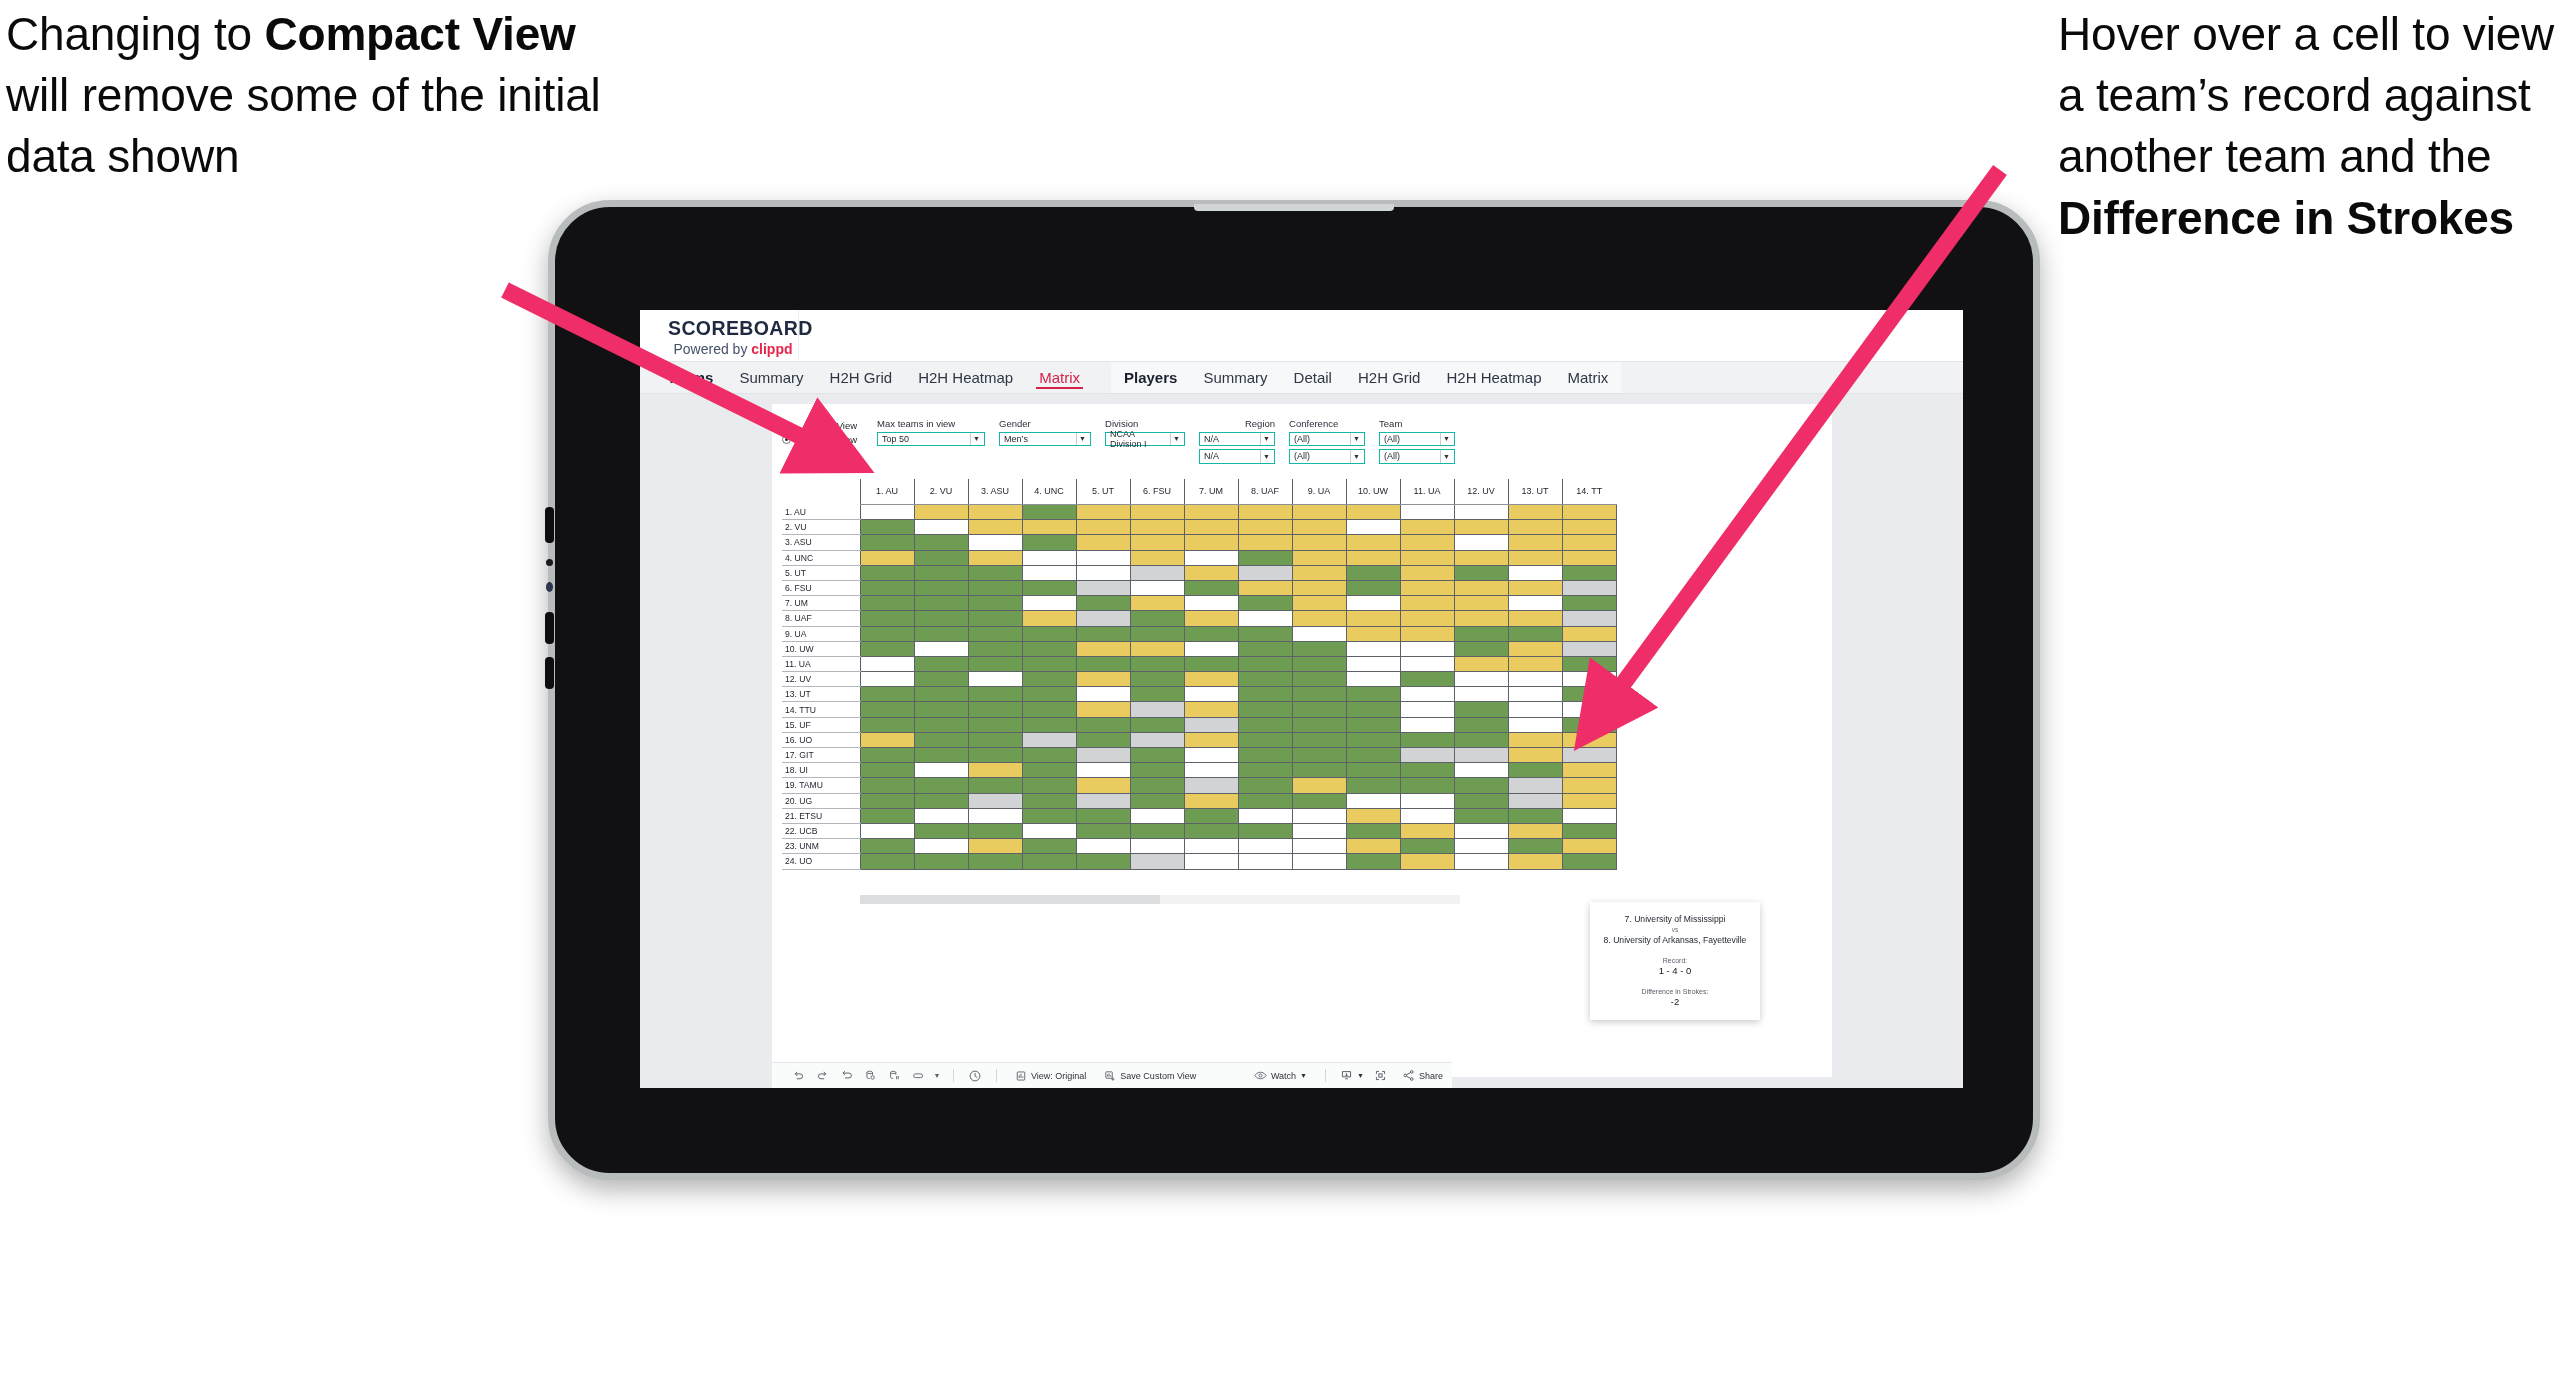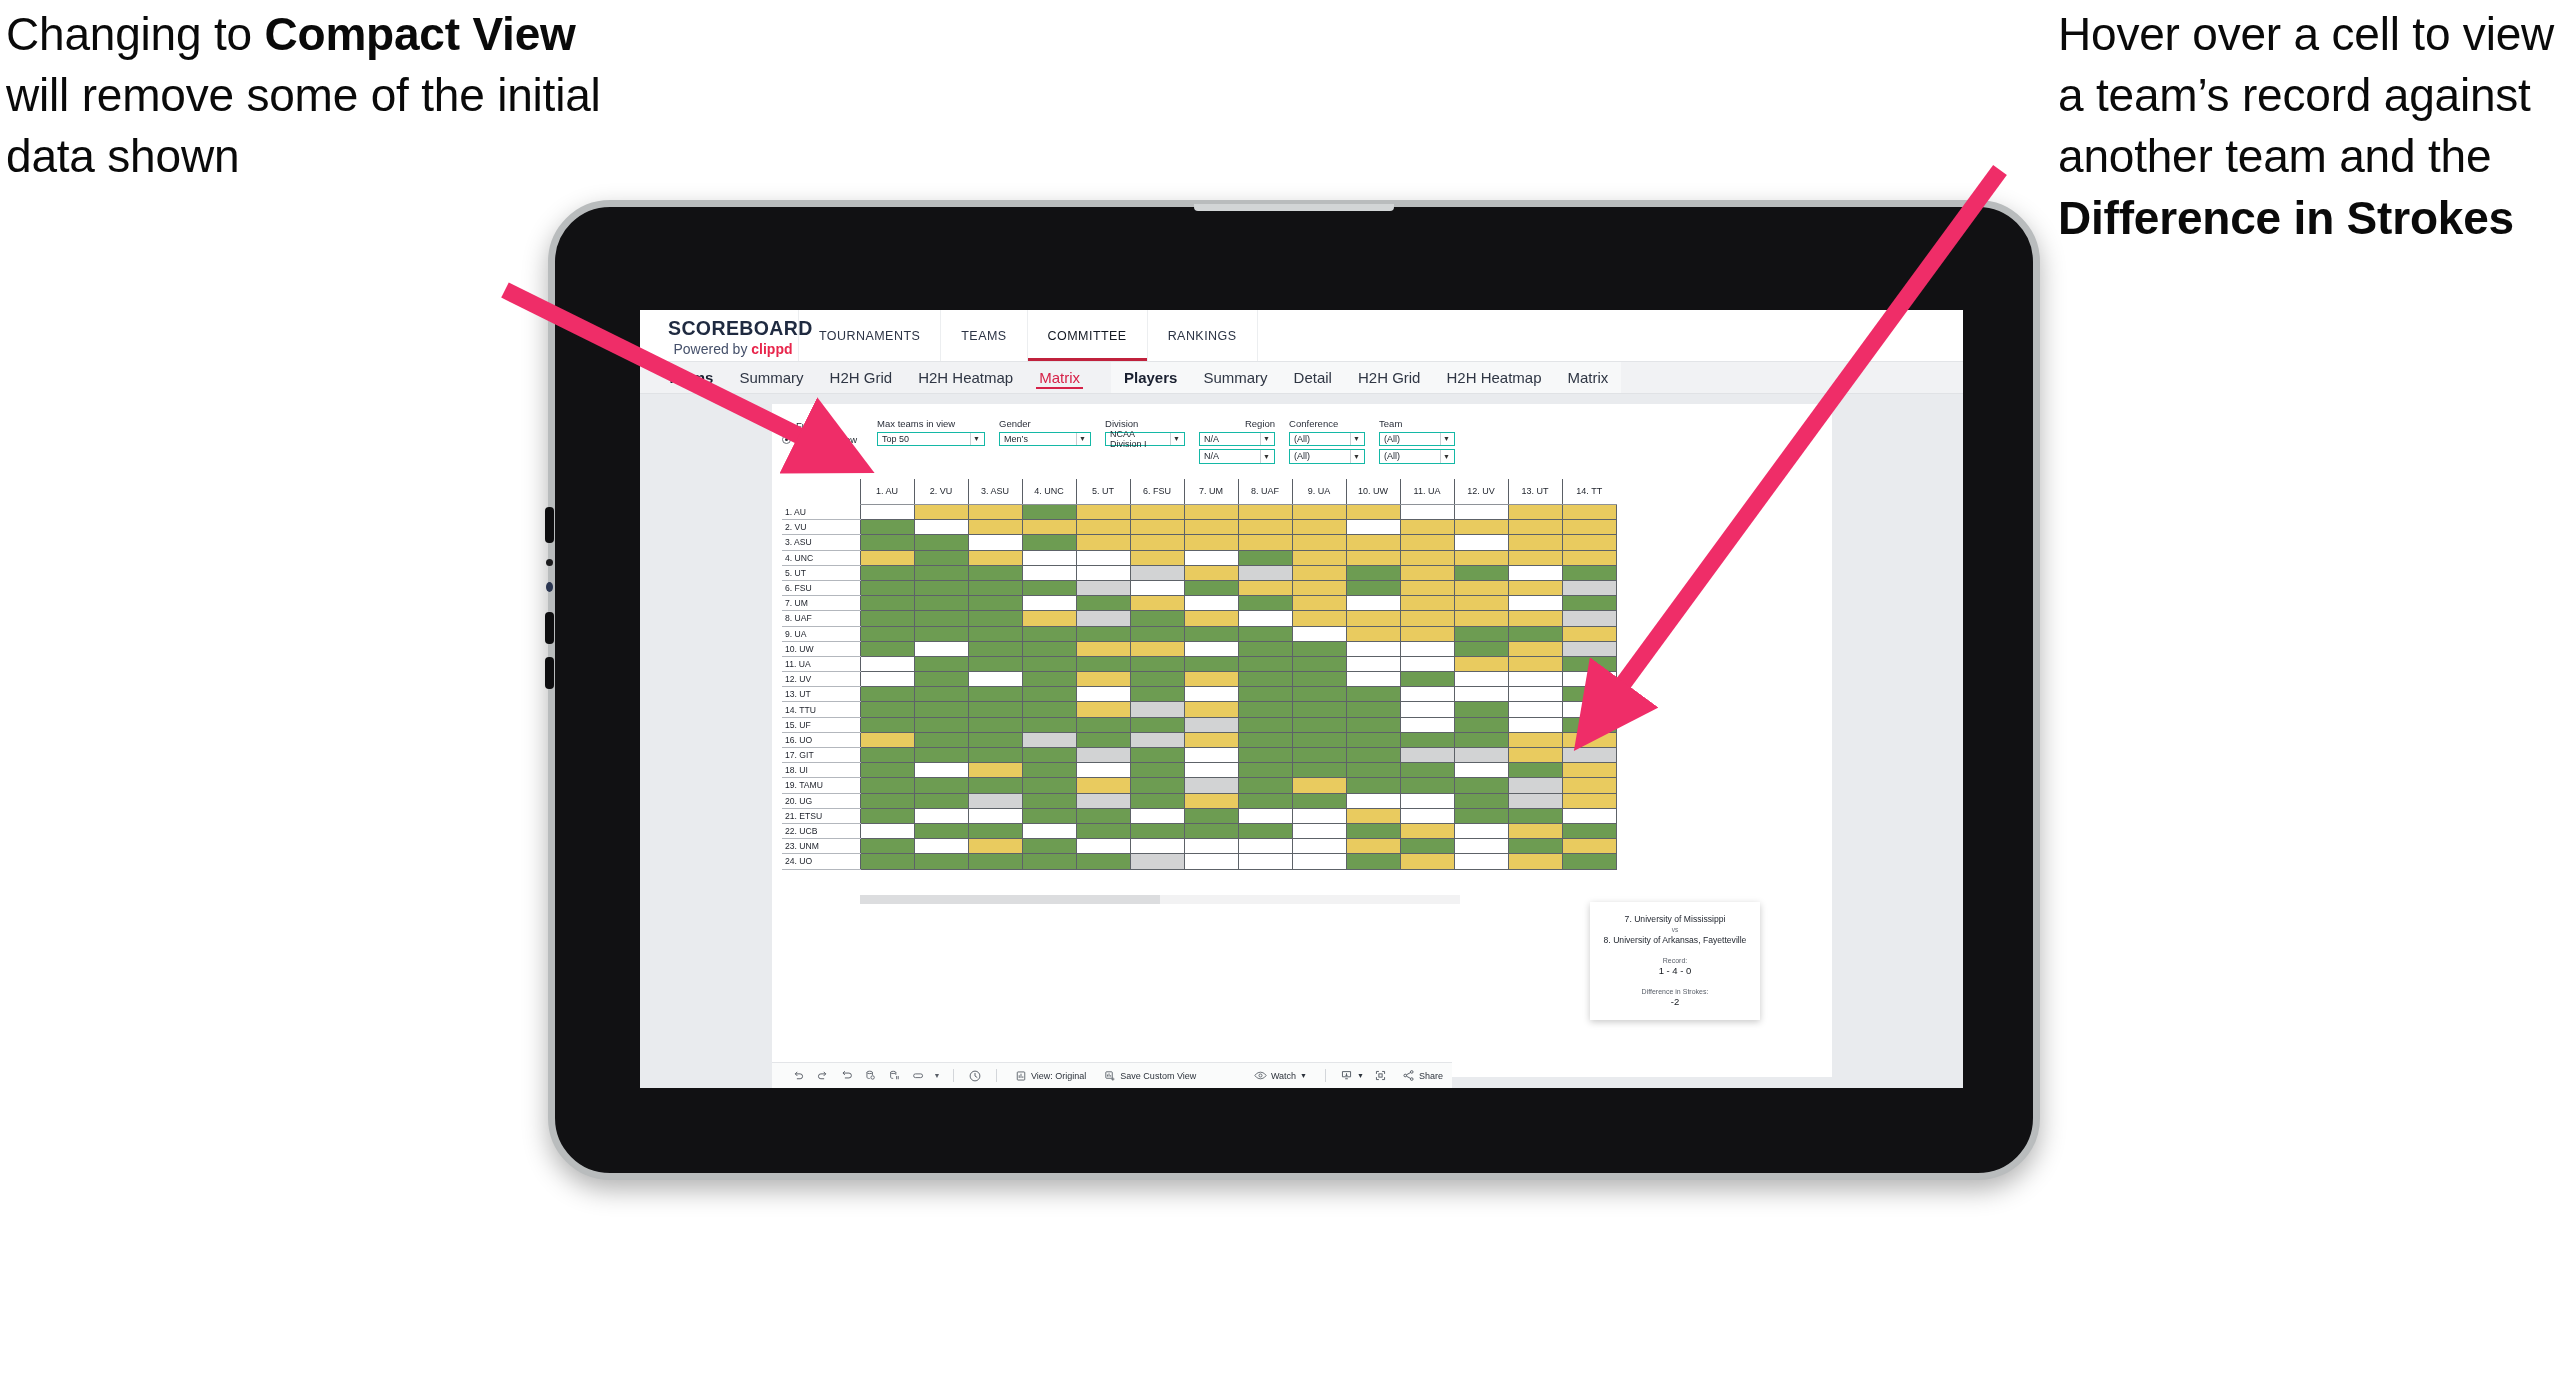--- a/index.html
+++ b/index.html
@@ -108,21 +108,21 @@
     position: relative; height: 14.5px; background: #fff; border: 1px solid #14b8a6;
     display: flex; align-items: center; padding: 0 16px 0 4px;
     font-size: 9px; color: #1e232c; margin-bottom: 3px;
   }
   .sel .caret {
     position: absolute; right: 2px; top: 0; bottom: 0; width: 12px;
     display: flex; align-items: center; justify-content: center;
     border-left: 1px solid #c9ccd1; font-size: 7px; color: #333;
   }
   .radiocol { margin-right: 20px; padding-top: 2px; }
-  .radio-row { display: flex; align-items: center; font-size: 9.5px; color: #1e232c; margin-bottom: 3px; }
+  .radio-row { display: flex; align-items: center; font-size: 9.5px; color: #1e232c; margin-bottom: 3px; justify-content: space-between; }
   .radio {
     width: 9px; height: 9px; border-radius: 50%; border: 1px solid #6d727a;
     margin-right: 5px; background: #fff; position: relative; flex: none;
   }
   .radio.on::after {
     content: ""; position: absolute; left: 2px; top: 2px; width: 3px; height: 3px;
     border-radius: 50%; background: #2a2f38;
   }
 
   
@@ -200,26 +200,20 @@
     <div class="side-dot" style="top:375px;height:10px;background:#2a3550;"></div>
     <div class="side-btn" style="top:405px;height:32px;"></div>
     <div class="side-btn" style="top:450px;height:32px;"></div>
 
     <div id="screen">
 
       <div id="topnav">
         <div id="brand">
           <div class="wordmark">SCOREBOARD</div>
           <div class="sub"><span>Powered by </span><span class="cl">clippd</span></div>
-        </div>
-        <div class="topnav-tabs">
-          <div class="topnav-tab">TOURNAMENTS</div>
-          <div class="topnav-tab">TEAMS</div>
-          <div class="topnav-tab active">COMMITTEE</div>
-          <div class="topnav-tab">RANKINGS</div>
         </div>
         <div id="topnav-right"></div>
       </div>
 
       <div id="subnav">
         <div class="subgroup">
           <div class="sub-item head">Teams</div>
           <div class="sub-item">Summary</div>
           <div class="sub-item">H2H Grid</div>
           <div class="sub-item">H2H Heatmap</div>

